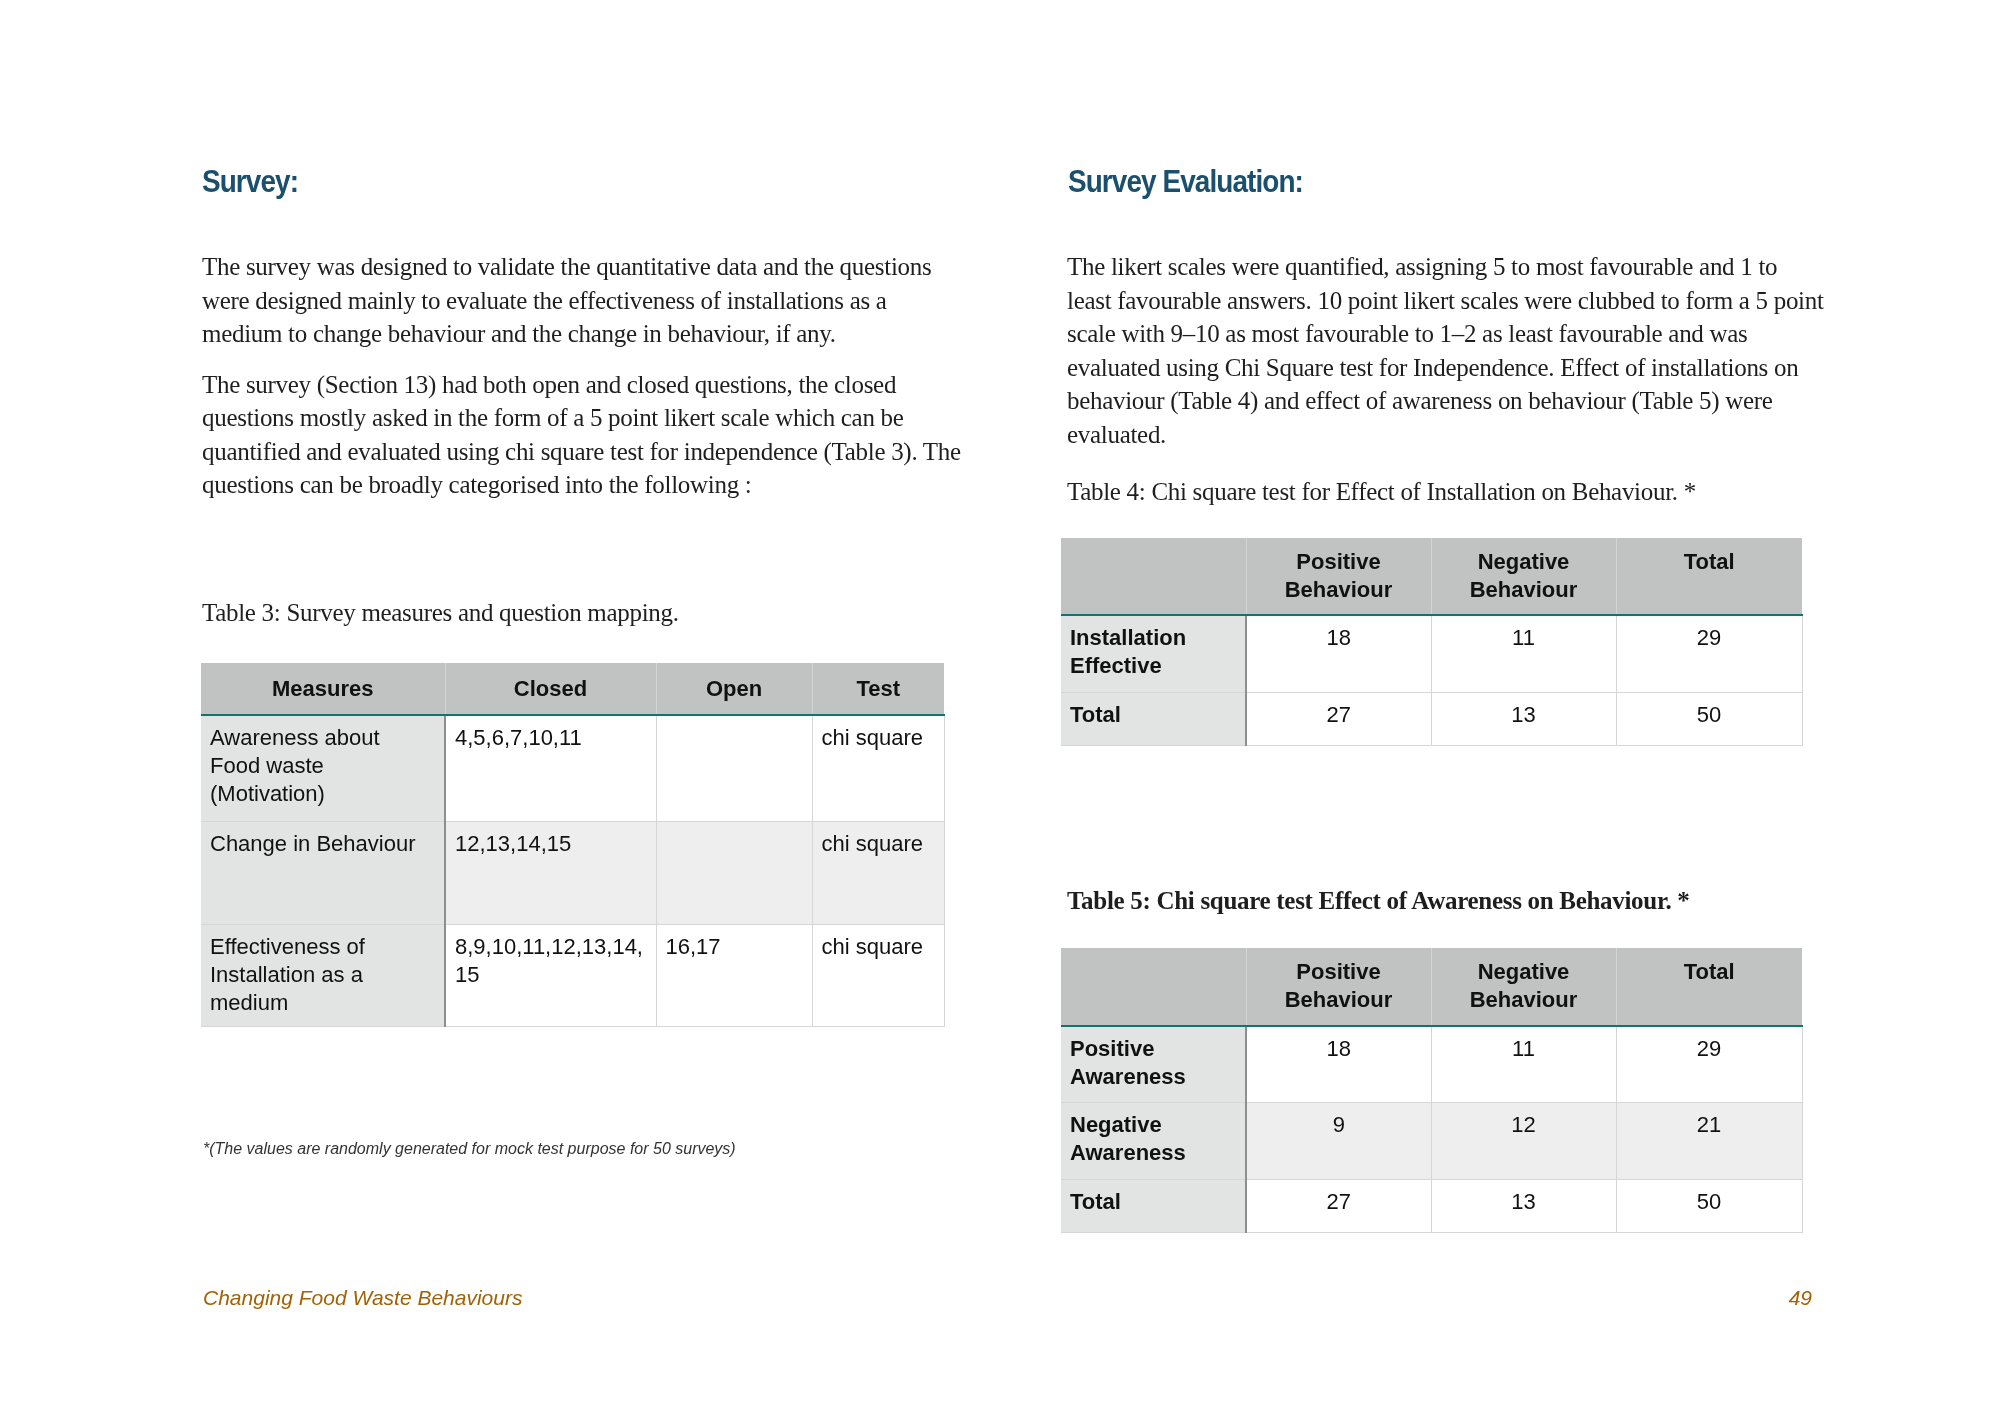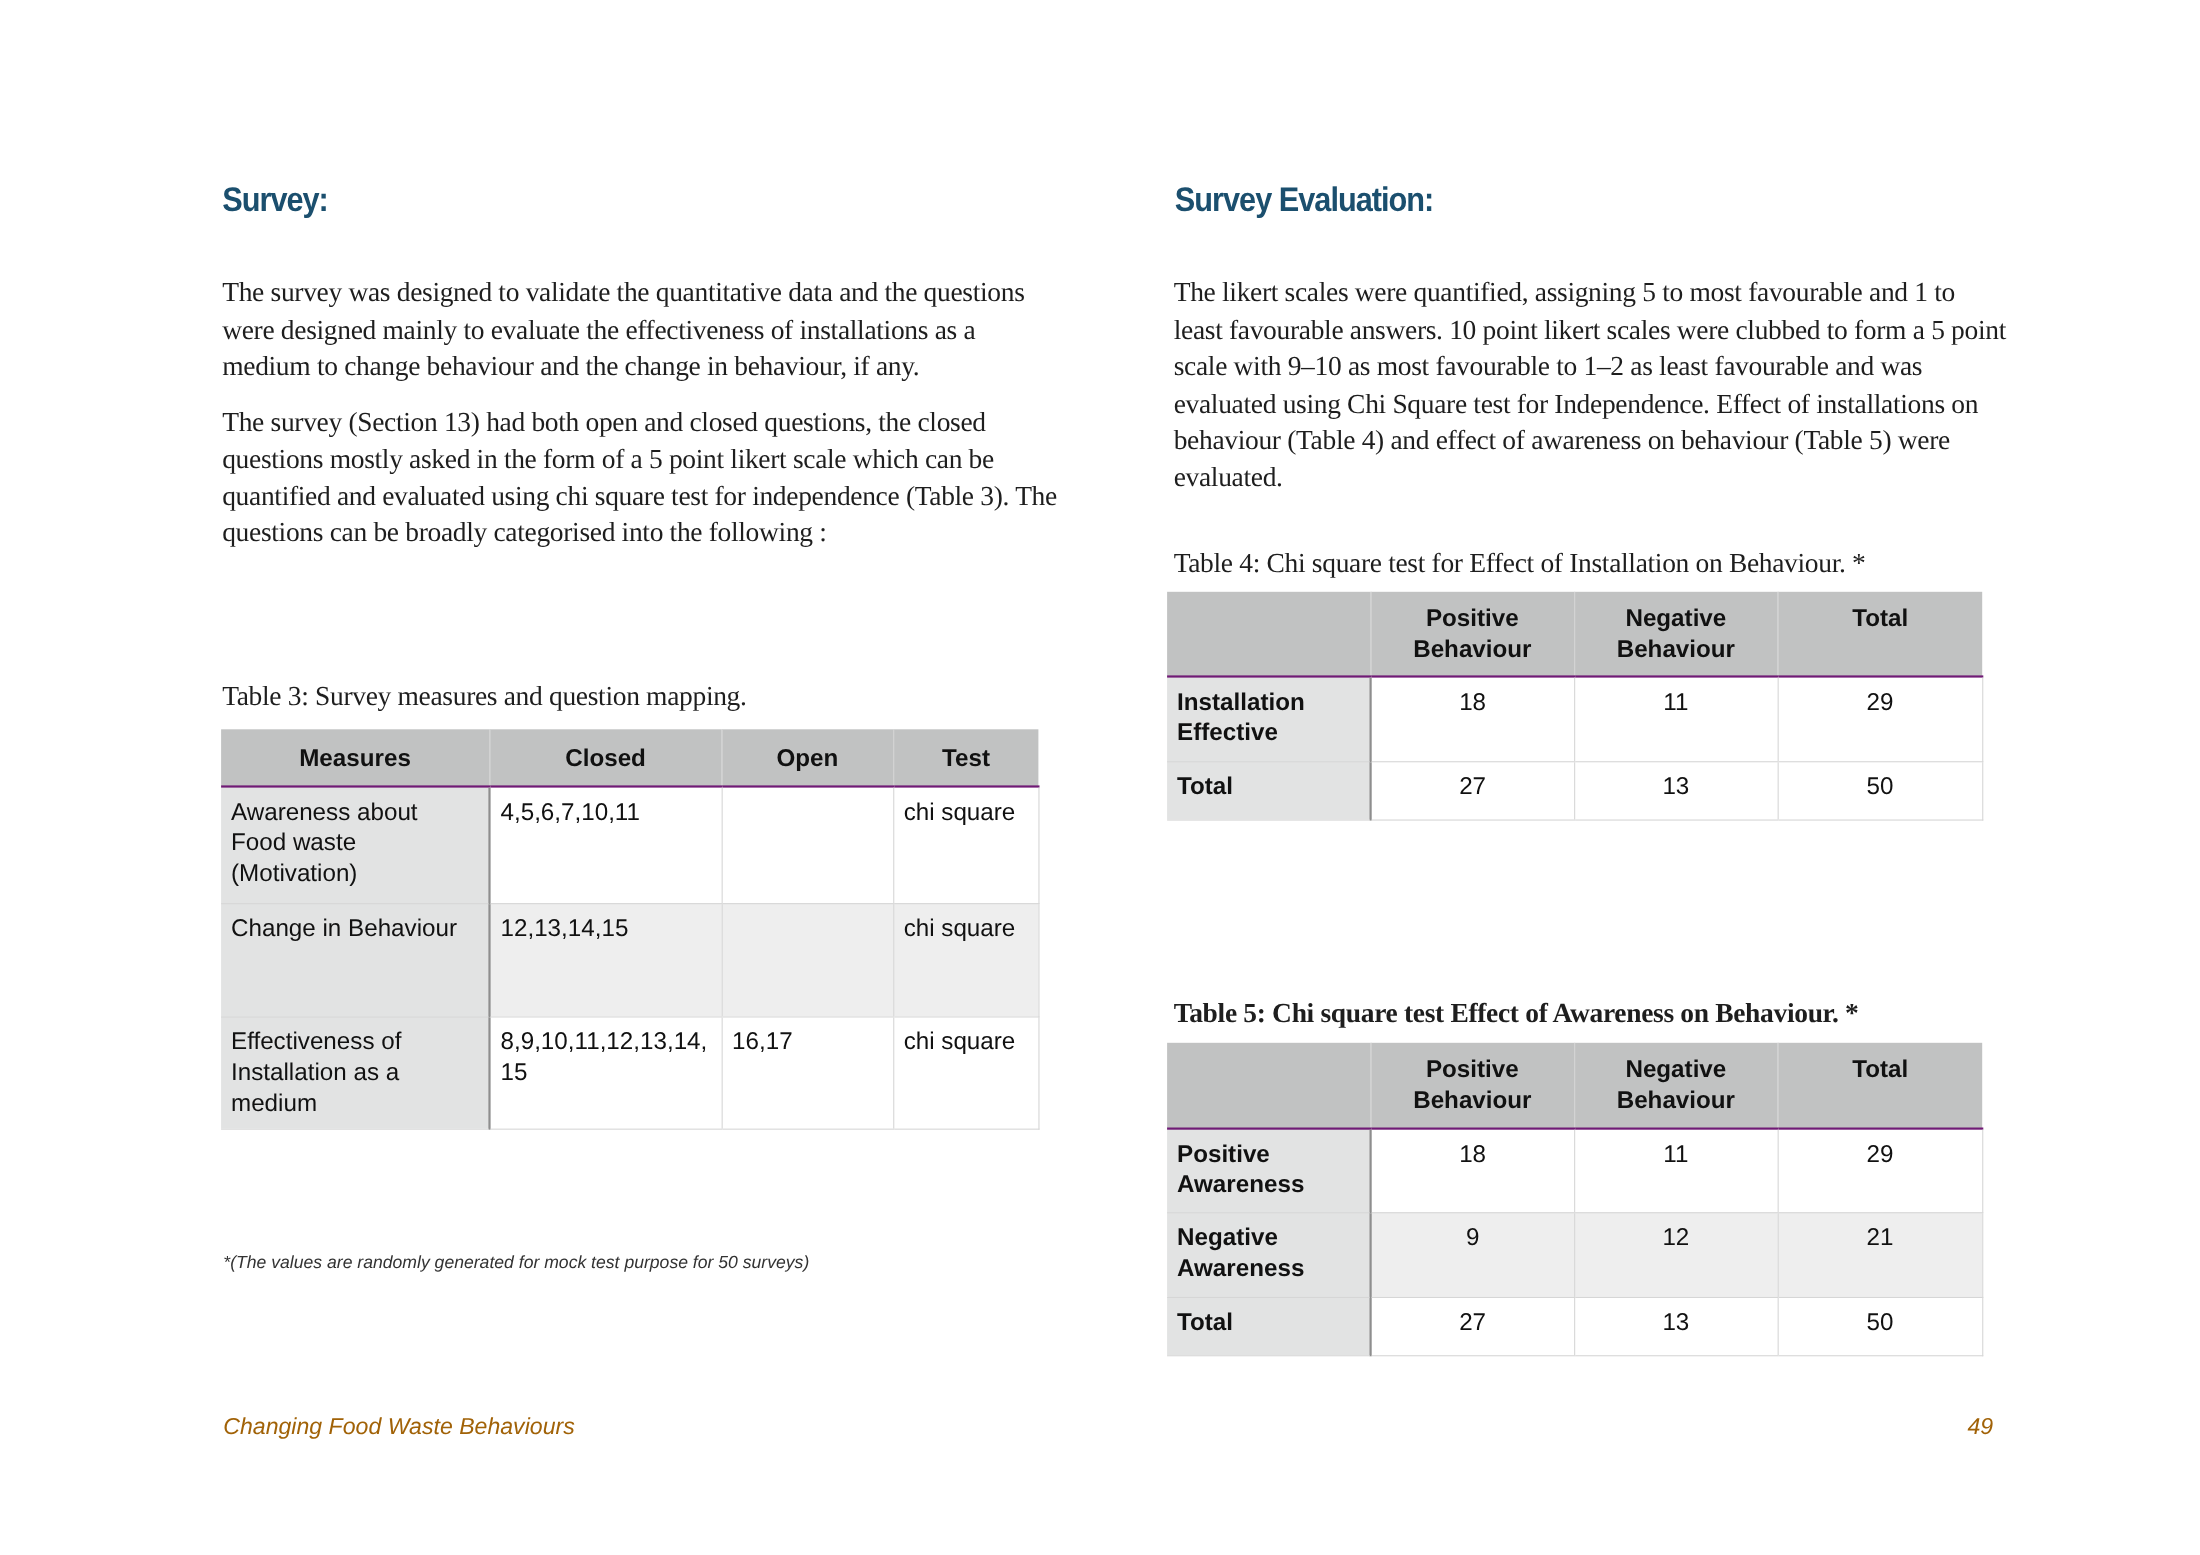--- a/index.html
+++ b/index.html
@@ -23,36 +23,35 @@
     margin: 0;
     letter-spacing: -0.3px;
   }
   .caption {
     font-family: "Liberation Serif", serif;
     font-size: 25px;
     line-height: 33px;
     color: #1e1e1e;
     white-space: nowrap;
     letter-spacing: -0.3px;
-    margin-top: 21px;
   }
   table.grid {
     position: absolute;
     border-collapse: collapse;
     table-layout: fixed;
     font-family: "Liberation Sans", sans-serif;
     font-size: 22px;
     line-height: 28px;
     color: #111;
   }
   table.grid th {
     background: #c1c2c2;
     font-weight: bold;
     border-left: 1px solid #d4d4d4;
-    border-bottom: 2px solid #701a75;
+    border-bottom: 2px solid #0f766e;
     padding: 0 8px;
     vertical-align: middle;
     text-align: center;
   }
   table.grid th:first-child { border-left: none; }
   table.grid td {
     border-left: 1px solid #d6d6d6;
     border-bottom: 1px solid #d6d6d6;
     padding: 8px 9px 0 9px;
     vertical-align: top;

